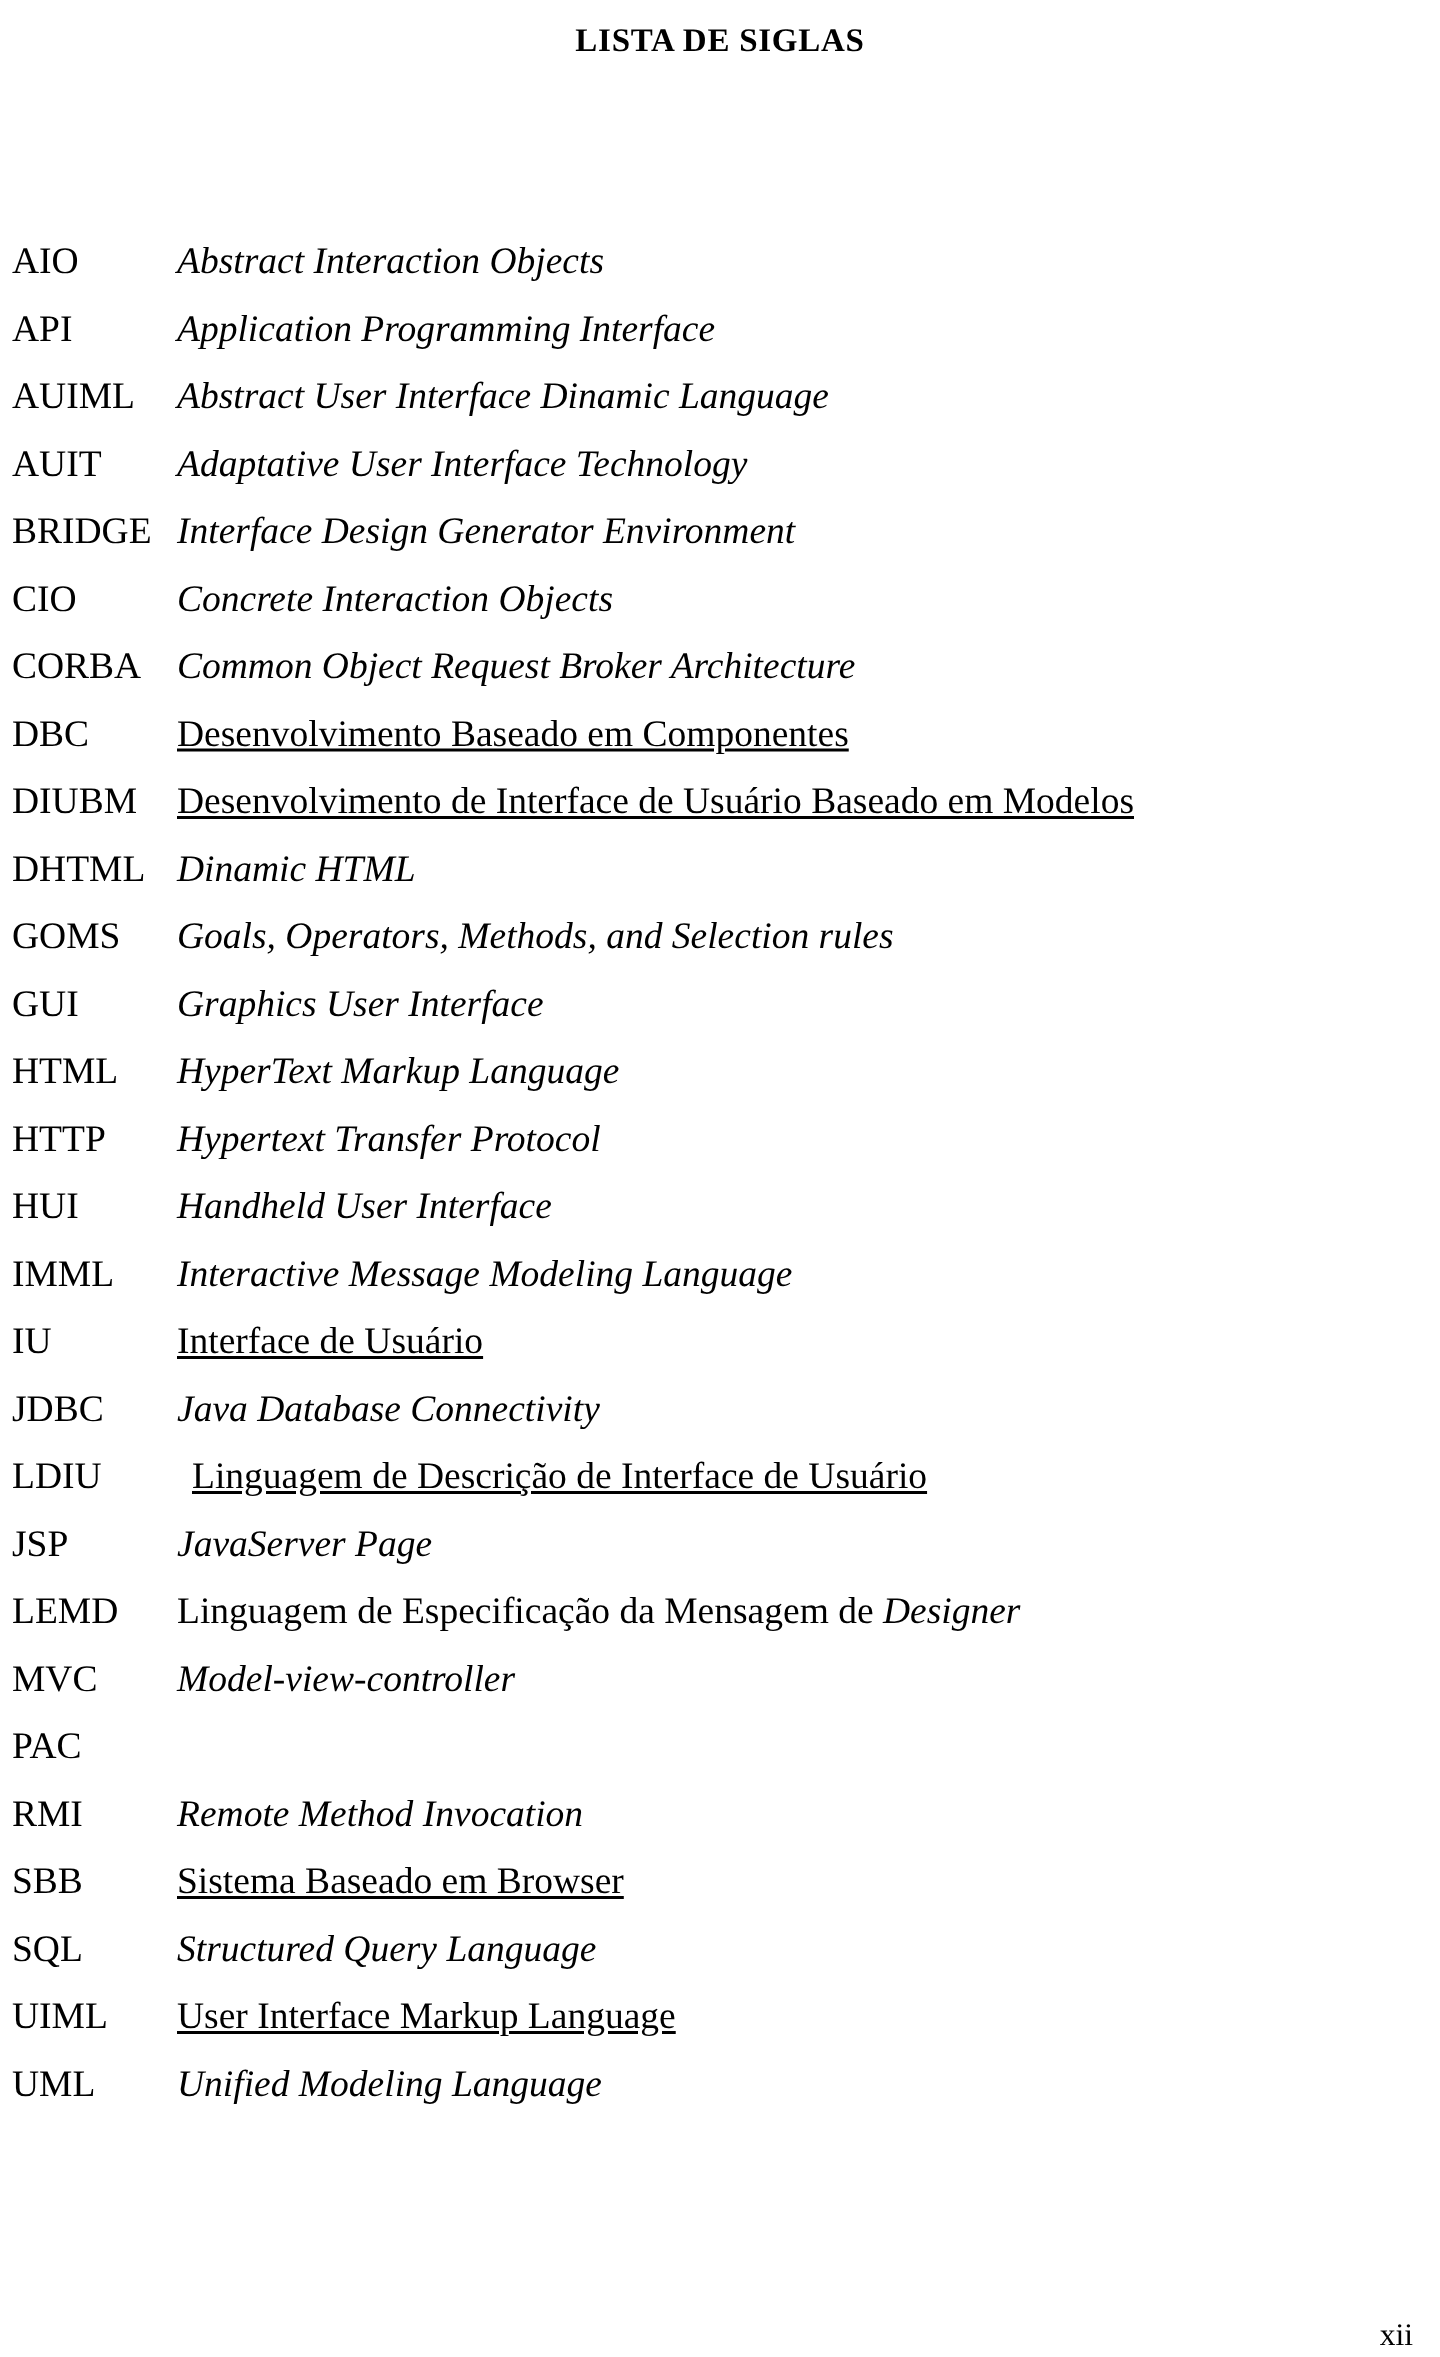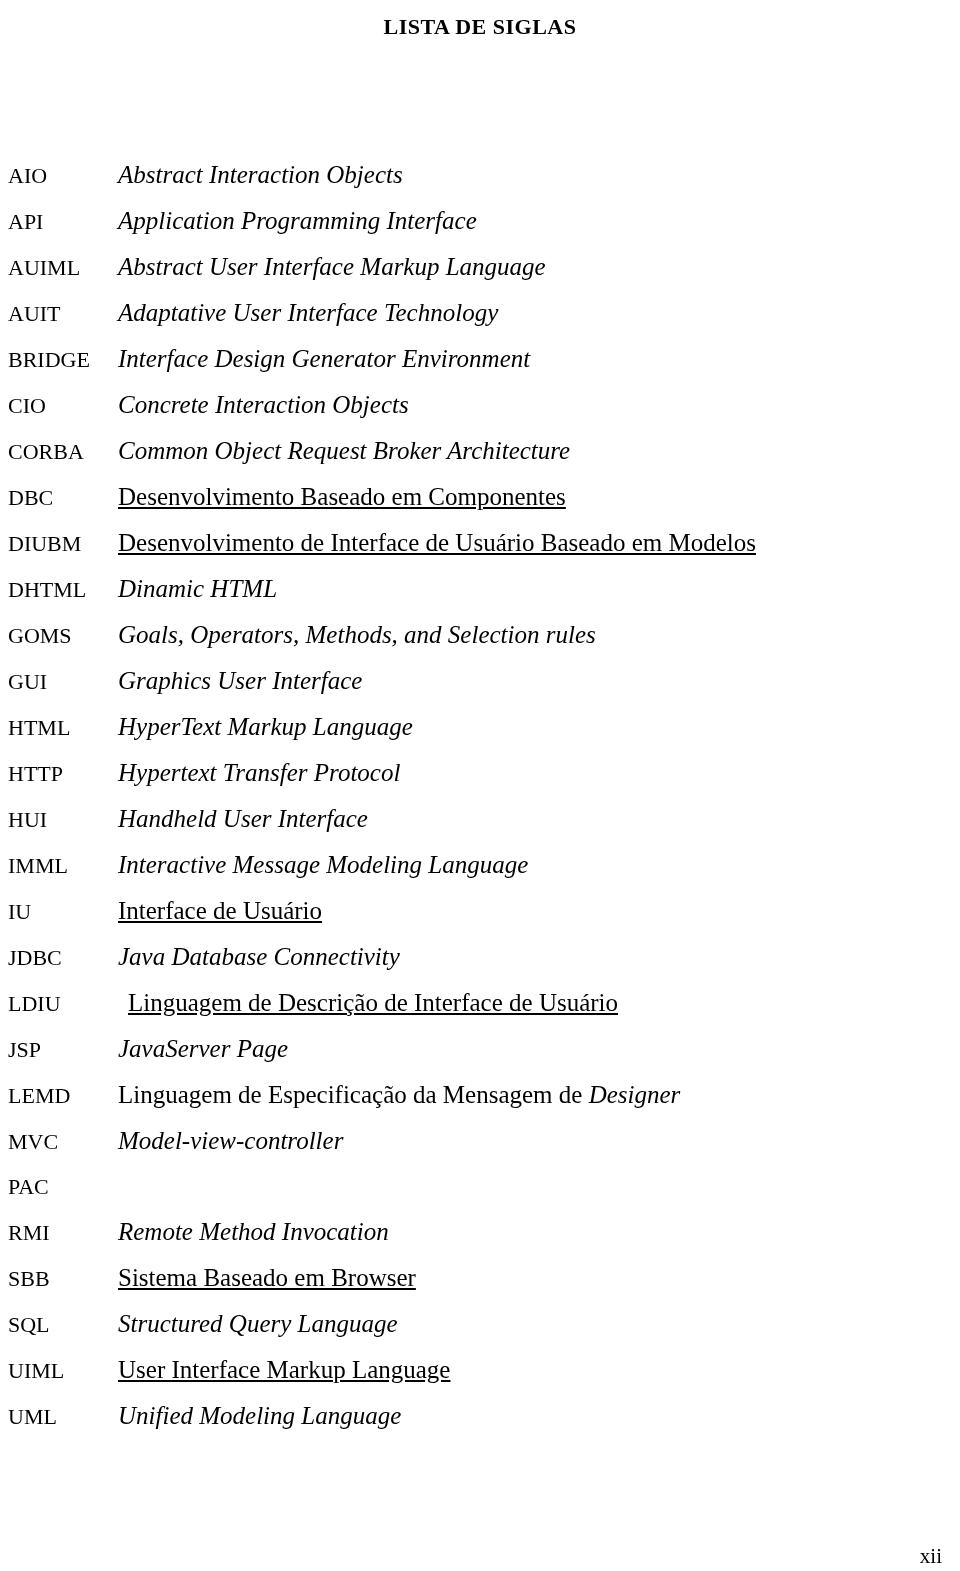--- a/index.html
+++ b/index.html
@@ -34,21 +34,21 @@
     padding-left: 0;
   }
   .row {
     display: flex;
     align-items: baseline;
     width: 100%;
   }
   .abbr {
     width: 118px;
     flex: 0 0 118px;
-    font-size: 22px;
+    font-size: 25px;
     line-height: 45px;
     padding-left: 8px;
     box-sizing: border-box;
     white-space: nowrap;
   }
   .desc {
     font-size: 25px;
     line-height: 45px;
     white-space: nowrap;
   }
@@ -85,21 +85,21 @@
       <span class="desc ital">Abstract Interaction Objects</span>
     </div>
 
     <div class="row">
       <span class="abbr">API</span>
       <span class="desc ital">Application Programming Interface</span>
     </div>
 
     <div class="row">
       <span class="abbr">AUIML</span>
-      <span class="desc ital">Abstract User Interface Markup Language</span>
+      <span class="desc ital">Abstract User Interface Dinamic Language</span>
     </div>
 
     <div class="row">
       <span class="abbr">AUIT</span>
       <span class="desc ital">Adaptative User Interface Technology</span>
     </div>
 
     <div class="row">
       <span class="abbr">BRIDGE</span>
       <span class="desc ital">Interface Design Generator Environment</span>

